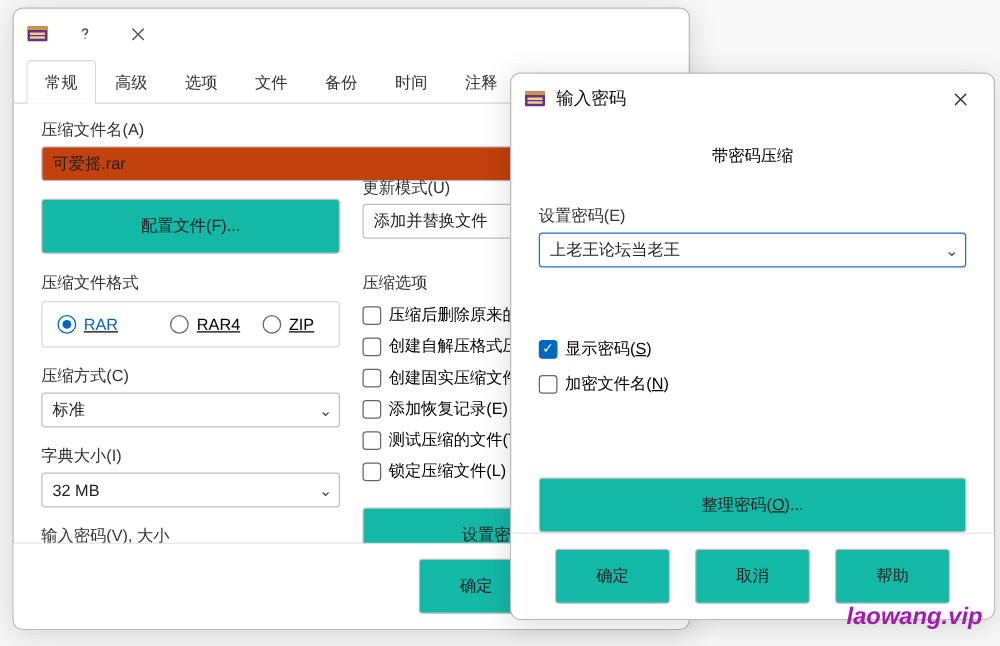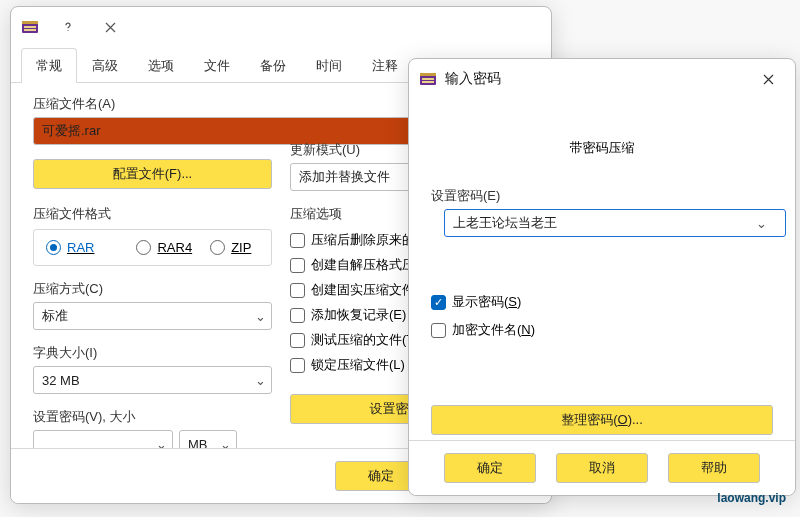--- a/index.html
+++ b/index.html
@@ -18,28 +18,28 @@
 .tabs { display: flex; padding: 0 10px; border-bottom: 1px solid #d8d8d8; }
 .tab { padding: 8px 14px 8px; color: #333; cursor: pointer; border: 1px solid transparent; border-bottom: none; position: relative; top: 1px; }
 .tab.active { border-color: #d8d8d8; background: #fff; border-radius: 4px 4px 0 0; }
 
 .body { padding: 12px 22px; }
 .lbl { color: #333; margin-bottom: 4px; display: block; font-size: 13px; }
 .row { display: flex; gap: 18px; }
 .col { flex: 1; min-width: 0; }
 
 .fld { width: 100%; height: 28px; border: 1px solid #bfbfbf; border-radius: 3px; padding: 0 8px; background: #c2410c; color: #222; }
-.fld.blue { border-color: #1a6fd8; margin-left: 13px; }
+.fld.blue { border-color: #1a6fd8; }
 .sel { appearance: none; background: #fff; padding-right: 24px; }
 .sel-wrap { position: relative; width: 100%; }
 .sel-wrap .chev, .chev-r { position: absolute; right: 6px; top: 50%; transform: translateY(-50%); pointer-events: none; color: #555; }
 .sel-wrap.sm { width: 140px; display: inline-block; }
 .sel-wrap.tiny { width: 58px; display: inline-block; }
 
-.btn { height: 30px; background: #fde047; border: 1px solid #bfbfbf; border-radius: 3px; padding: 0 16px; color: #222; cursor: pointer; display: inline-flex; align-items: center; justify-content: center; }
+.btn { height: 44px; background: #14b8a6; border: 1px solid #bfbfbf; border-radius: 3px; padding: 0 16px; color: #222; cursor: pointer; display: inline-flex; align-items: center; justify-content: center; }
 .btn.wide { width: 100%; }
 
 .group { border: 1px solid #d8d8d8; border-radius: 3px; padding: 10px 12px; margin-top: 6px; }
 .group-row { display: flex; gap: 18px; align-items: center; text-decoration: underline; }
 .radio, .check { display: flex; align-items: center; gap: 6px; cursor: pointer; }
 
 .r-outer { width: 15px; height: 15px; border: 1px solid #666; border-radius: 50%; display: flex; align-items: center; justify-content: center; }
 .radio.sel .r-outer { border-color: #0067c0; }
 .r-inner { width: 7px; height: 7px; border-radius: 50%; background: #0067c0; display: none; }
 .radio.sel .r-inner { display: block; }
@@ -53,21 +53,21 @@
 .opts .check { margin-bottom: 7px; }
 .mt8 { margin-top: 8px; }
 .mt14 { margin-top: 14px; }
 .mt20 { margin-top: 20px; }
 
 .footer { position: absolute; bottom: 0; left: 0; right: 0; border-top: 1px solid #d8d8d8; padding: 12px 18px; display: flex; justify-content: flex-end; gap: 14px; background: #fff; border-radius: 0 0 8px 8px; }
 .footer .btn { width: 92px; }
 
 .watermark { position: absolute; right: 14px; bottom: 12px; text-align: right; color: #f6b9c3; font-weight: 600; pointer-events: none; }
 .watermark .l1 { font-size: 20px; letter-spacing: 1px; }
-.watermark .l2 { font-size: 12px; color: #0c4a6e; }
+.watermark .l2 { font-size: 19px; color: #a21caf; font-style: italic; }
 
 .u { text-decoration: underline; }
 .split { display: flex; gap: 6px; align-items: center; }
 </style>
 </head>
 <body>
 
 <div class="win win-main">
   <div class="titlebar">
     <span class="title-icon">
@@ -150,21 +150,21 @@
 
         <div class="mt14">
           <span class="lbl">字典大小(I)</span>
           <div class="sel-wrap">
             <input class="fld sel" readonly="" value="32 MB" style="">
             <span class="chev">⌄</span>
           </div>
         </div>
 
         <div class="mt14">
-          <span class="lbl">设置密码(V), 大小</span>
+          <span class="lbl">输入密码(V), 大小</span>
           <div class="split">
             <div class="sel-wrap sm">
               <input class="fld sel" value="" style="">
               <span class="chev">⌄</span>
             </div>
             <div class="sel-wrap tiny">
               <input class="fld sel" readonly="" value="MB" style="">
               <span class="chev">⌄</span>
             </div>
           </div>
@@ -224,21 +224,21 @@
     </span>
     <span class="title-text" style="color:#111;font-weight:500">输入密码</span>
     <div class="title-btn">
         <svg width="11" height="11" viewBox="0 0 11 11" stroke="#333" stroke-width="1.2">
           <path d="M1 1l9 9M10 1l-9 9"></path>
         </svg>
       </div>
   </div>
 
   <div class="body">
-    <div style="text-align:center;margin:28px 0 30px">带密码压缩</div>
+    <div style="text-align:center;margin:5px 0 30px">带密码压缩</div>
 
     <span class="lbl">设置密码(E)</span>
     <div class="sel-wrap">
       <input class="fld blue sel" value="上老王论坛当老王" style="">
       <span class="chev">⌄</span>
     </div>
 
     <div style="margin-top:56px">
       <label class="check on">
           <span class="c-box">

